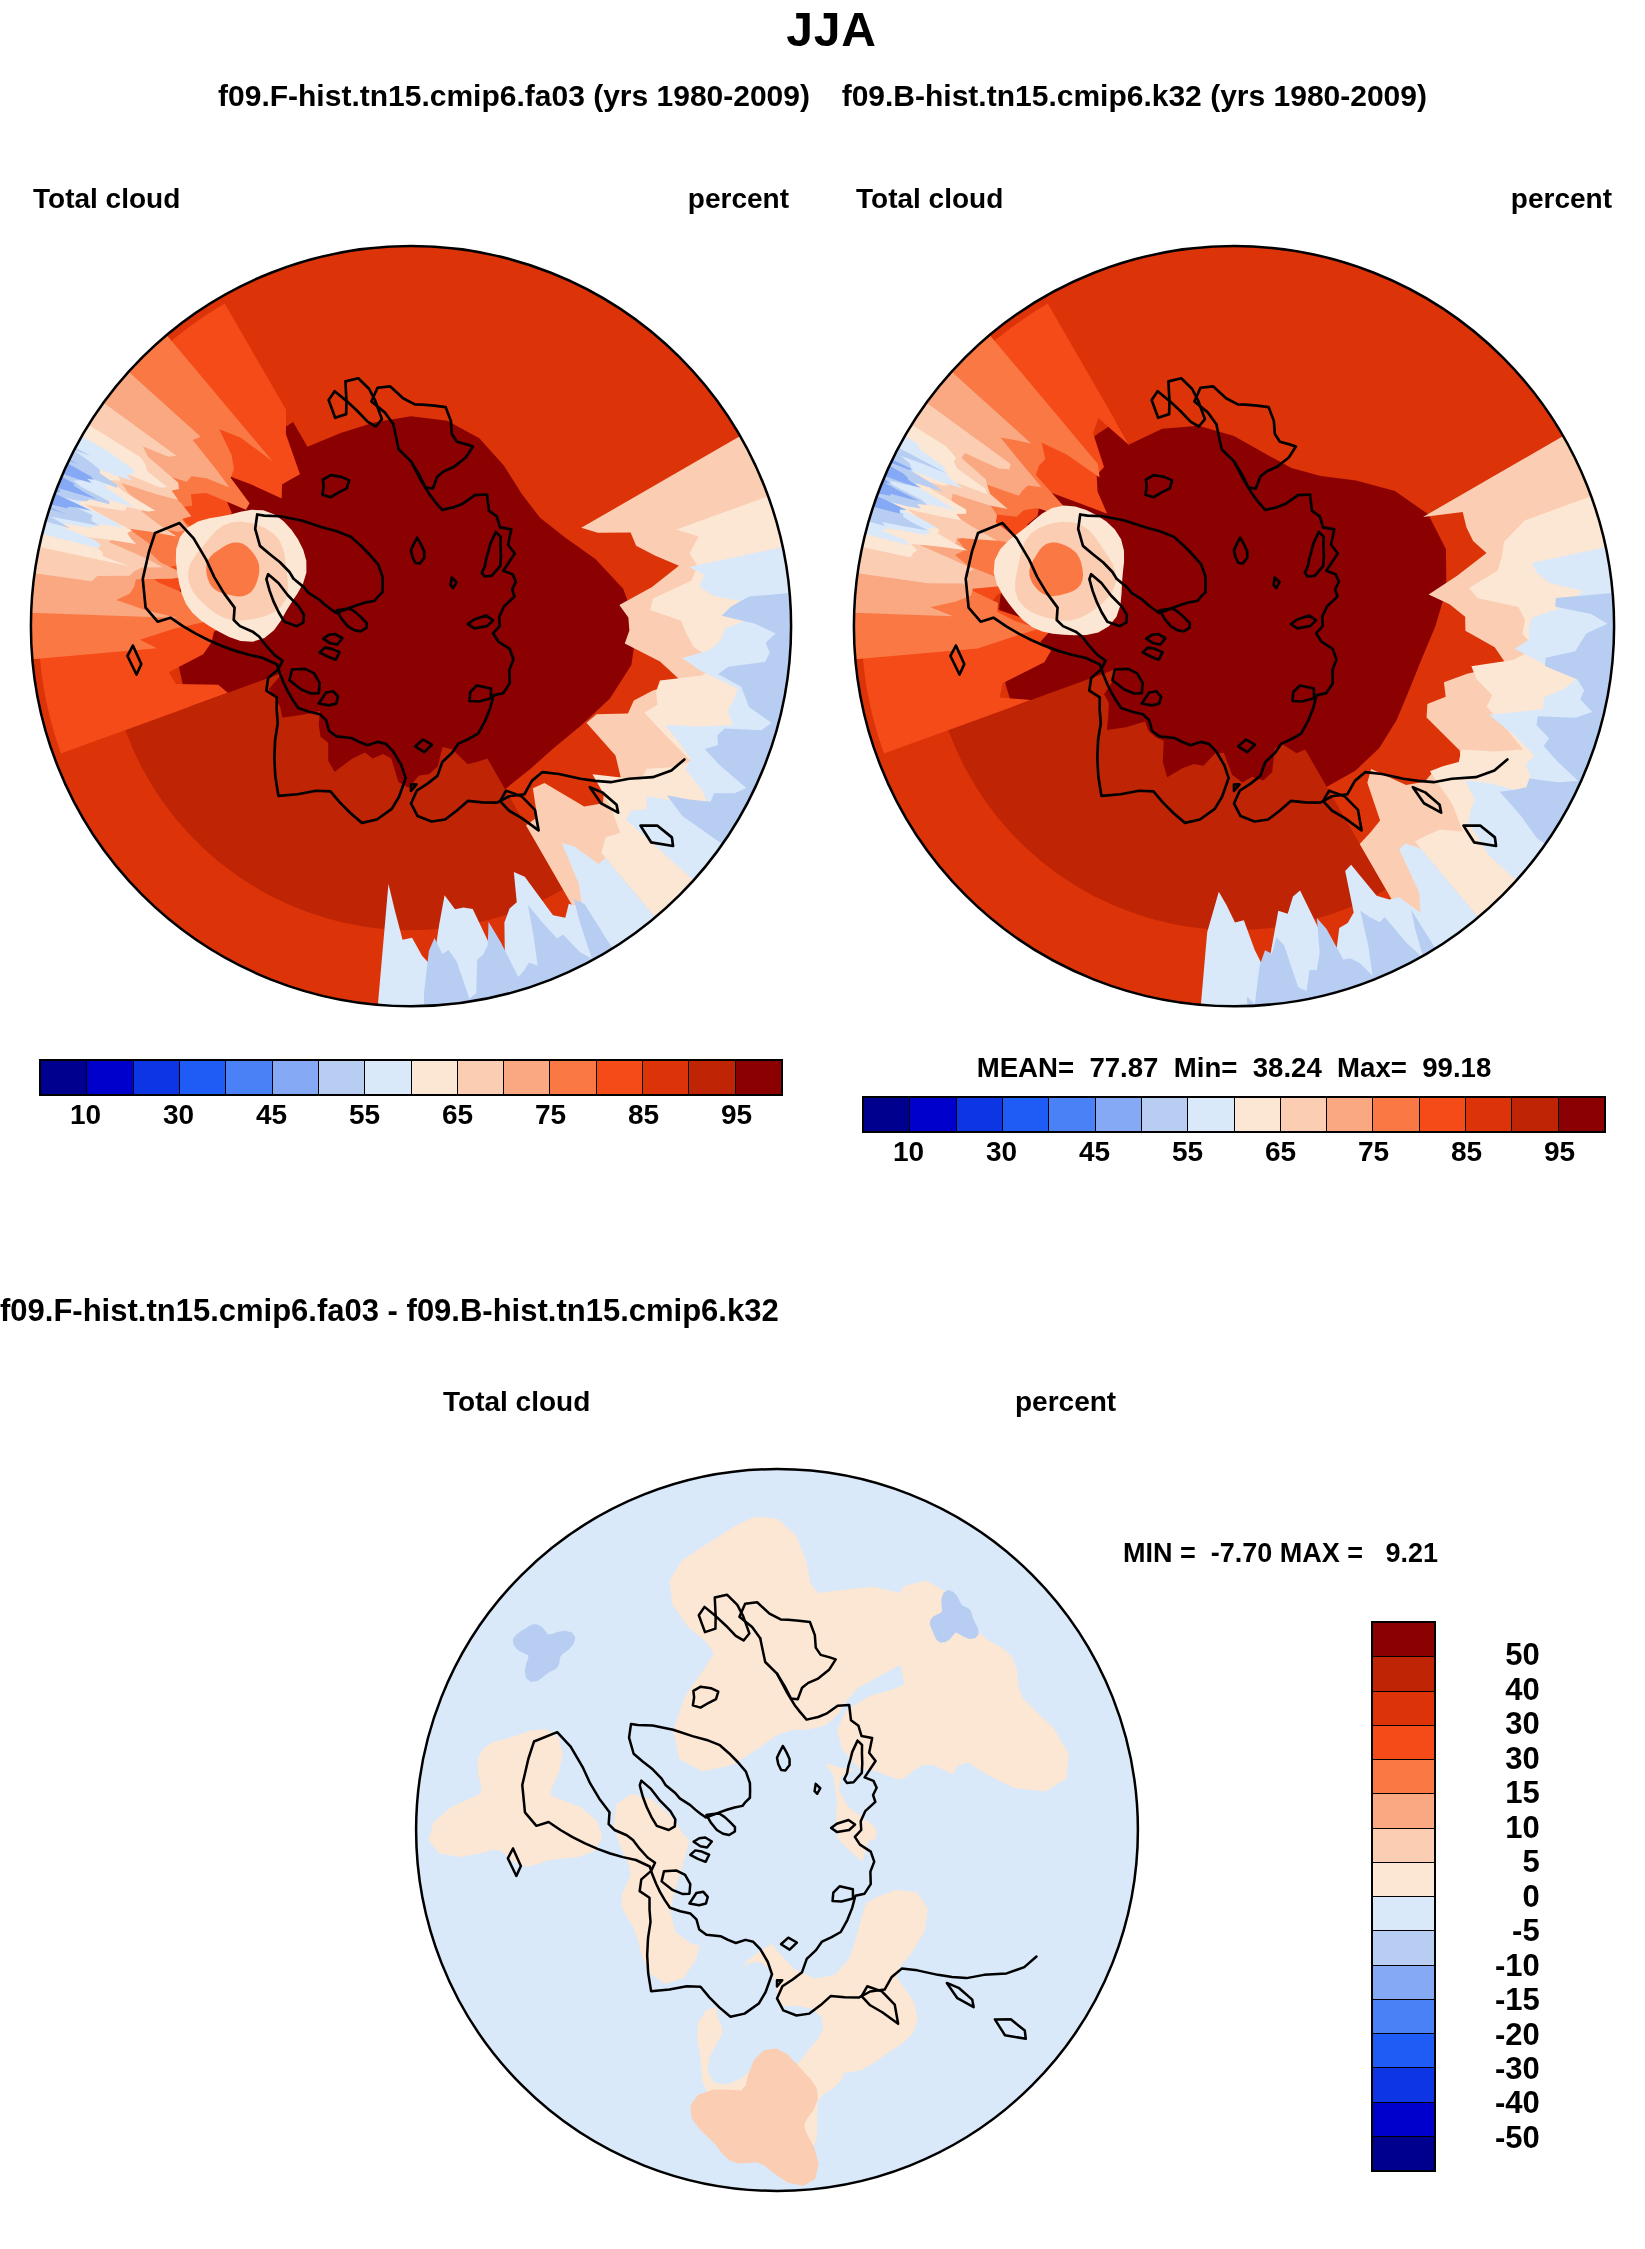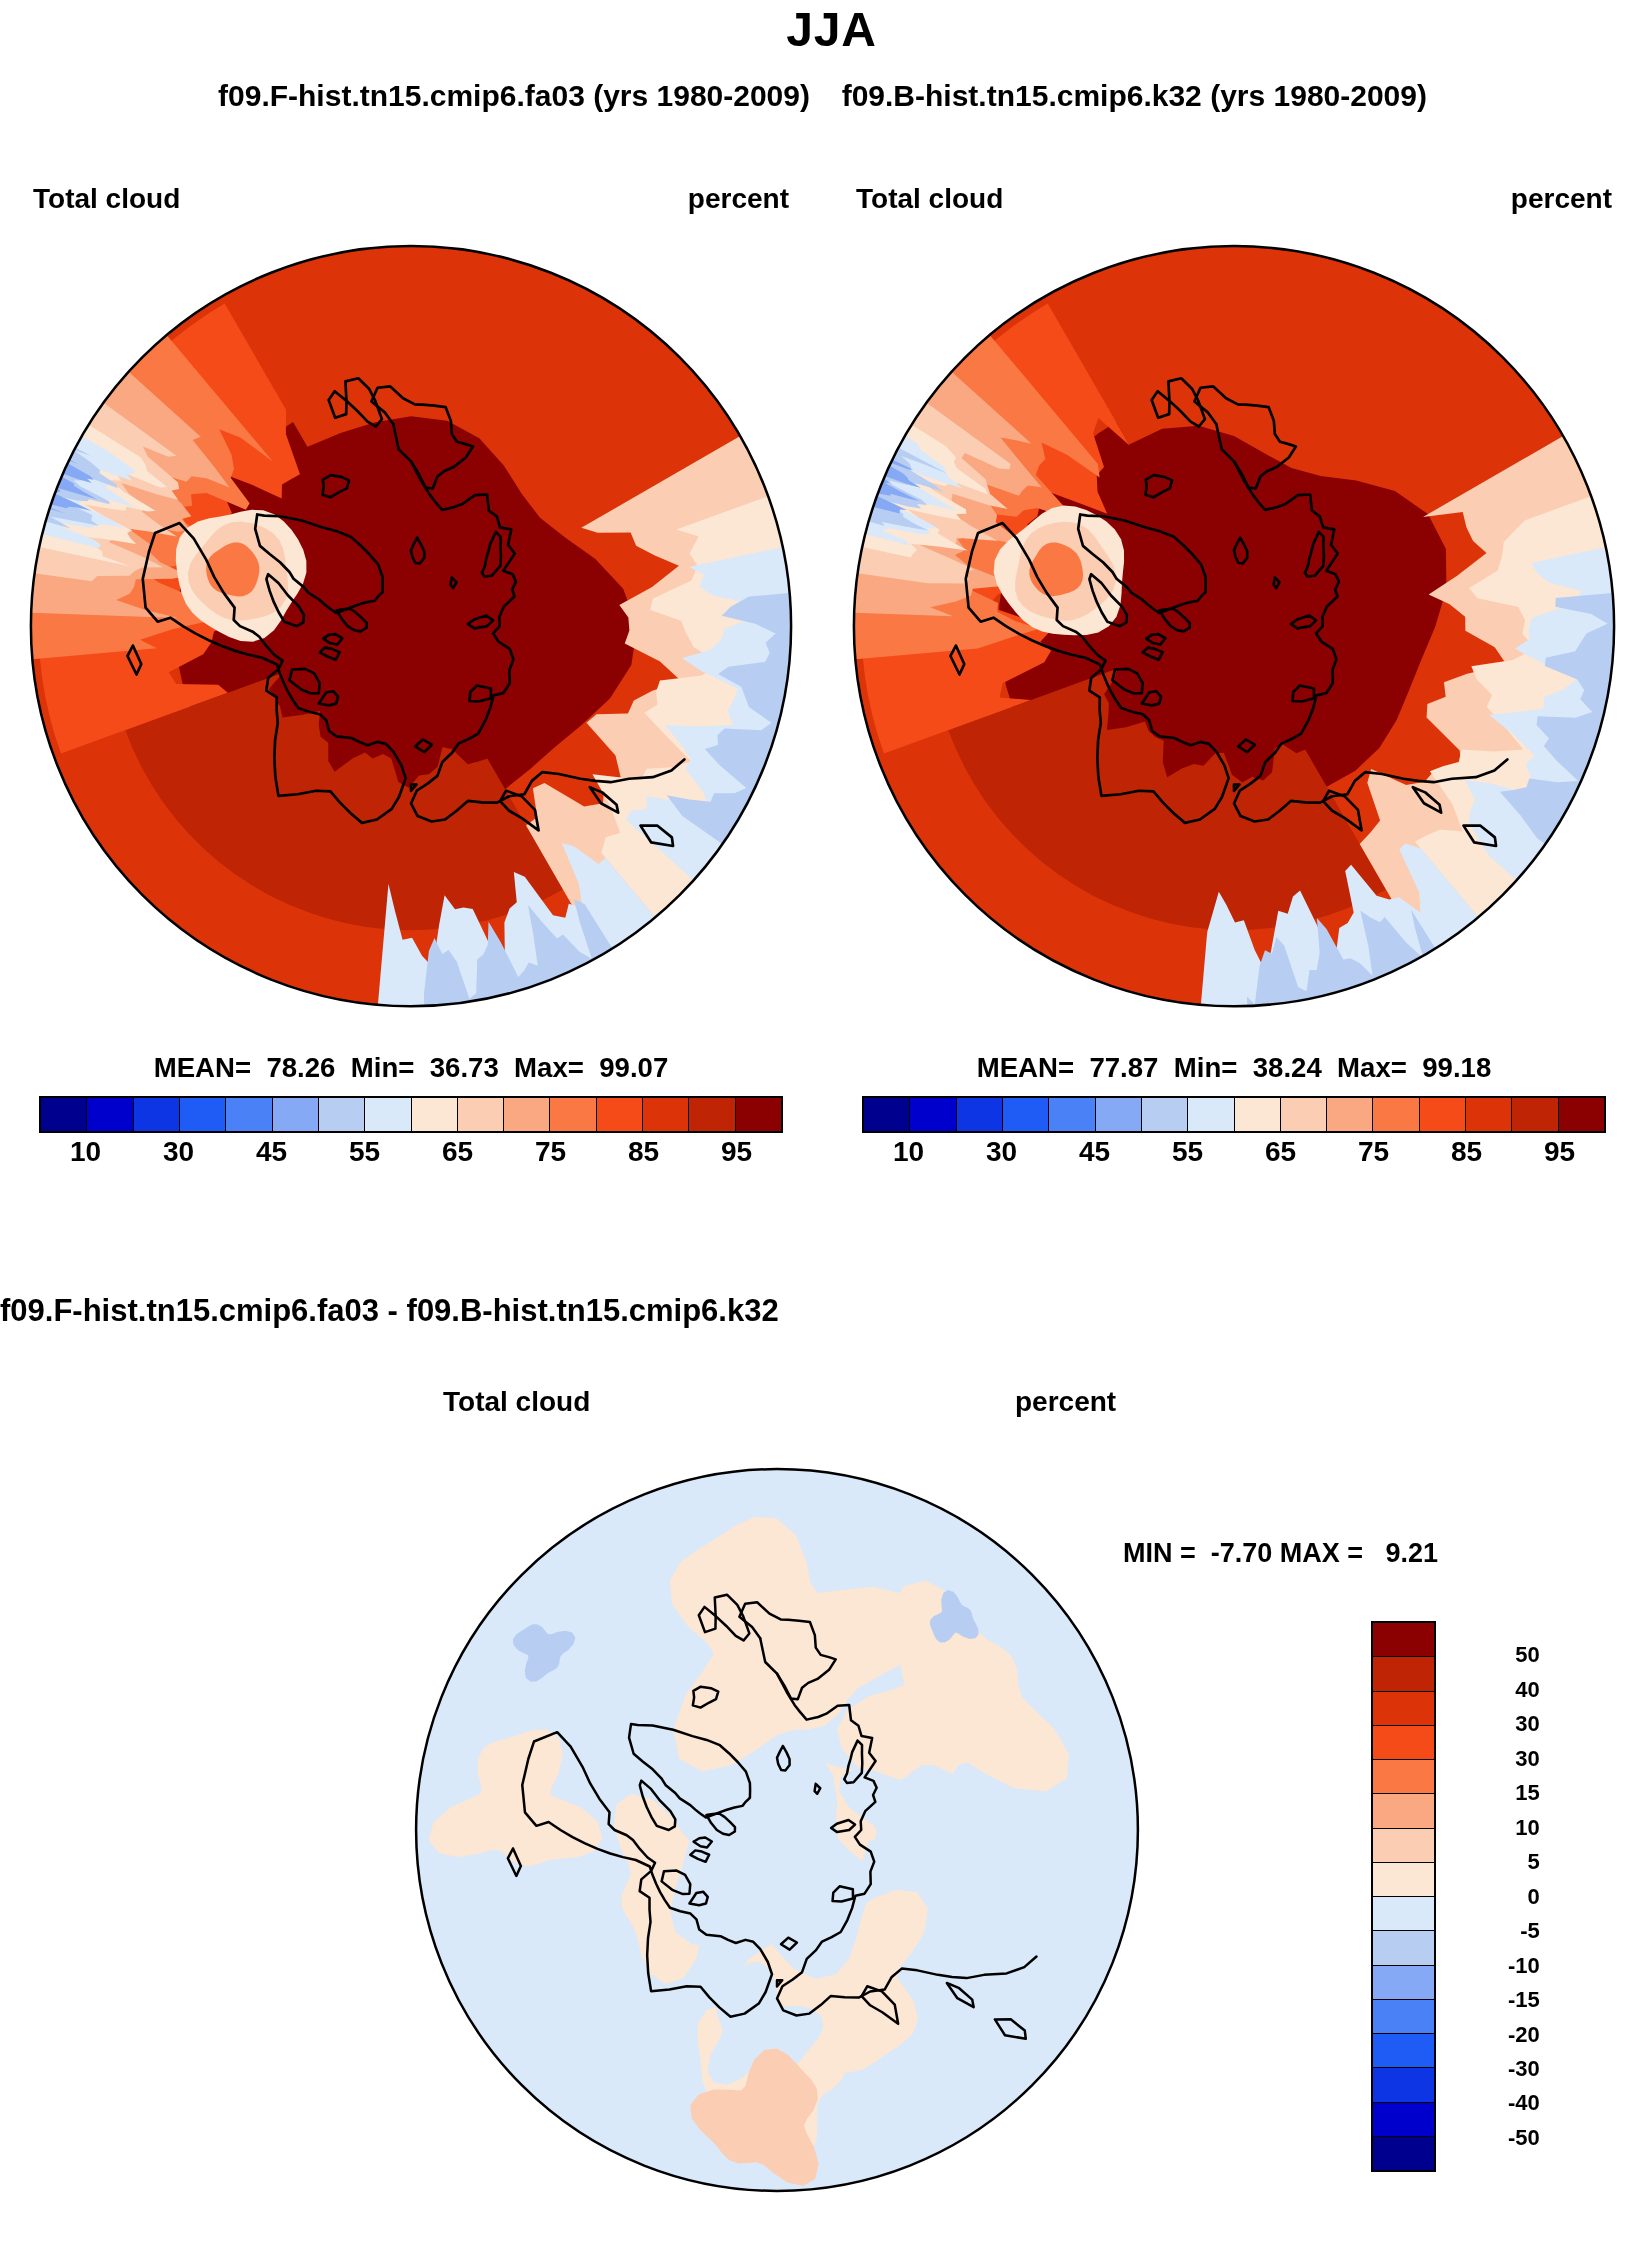--- a/index.html
+++ b/index.html
@@ -122,21 +122,21 @@
   .cbar-v .cell:last-child { border-bottom: none; }
   .cbar-v-labels {
     position: relative;
     width: 100px;
     margin-left: 11.7px;
   }
   .cbar-v-labels .tk {
     position: absolute;
     left: 0;
     transform: translateY(-50%);
-    font-size: 22px;
+    font-size: 31px;
     font-weight: bold;
     width: 92px;
     text-align: right;
   }
 </style>
 </head>
 <body>
 
 <div class="season-title">JJA</div>
 
@@ -203,21 +203,20 @@
           <path d="M393.4 209.2L401.2 230.6L414.4 226.2L414.7 210.3L400.6 198.7L393.4 209.2"></path>
           <path d="M644.7 724.4L624.7 709.9L609.5 701.0L598.7 689.5L605.8 677.0L624.2 683.5L640.4 700.0L644.7 724.4"></path>
           <path d="M740.0 703.3L719.4 692.0L706.1 672.8L720.9 679.0L738.1 693.9L740.0 703.3"></path>
           <path d="M805.7 743.2L779.4 738.8L766.7 718.8L786.7 718.6L804.3 732.9L805.7 743.2"></path>
           <path d="M540.7 421.9L539.4 430.9L542.7 434.3L546.5 427.3L542.7 423.6L540.7 421.9"></path>
           <path d="M492.0 677.2L498.6 669.5L492.0 669.6L492.0 677.2"></path>
         </g>
       <circle cx="492" cy="480" r="455" fill="none" stroke="#000" stroke-width="3"></circle>
     </svg>
   </div>
-  <div class="stats-line">MEAN=  78.26  Min=  36.73  Max=  99.07</div>
   <div class="cbar-h-wrap">
     <div class="cbar-h" style="width: 744px;">
         <div class="cell" style="background: rgb(0, 0, 143);"></div>
         <div class="cell" style="background: rgb(0, 0, 205);"></div>
         <div class="cell" style="background: rgb(13, 53, 227);"></div>
         <div class="cell" style="background: rgb(31, 92, 245);"></div>
         <div class="cell" style="background: rgb(74, 129, 247);"></div>
         <div class="cell" style="background: rgb(134, 169, 245);"></div>
         <div class="cell" style="background: rgb(183, 205, 242);"></div>
         <div class="cell" style="background: rgb(217, 233, 249);"></div>

